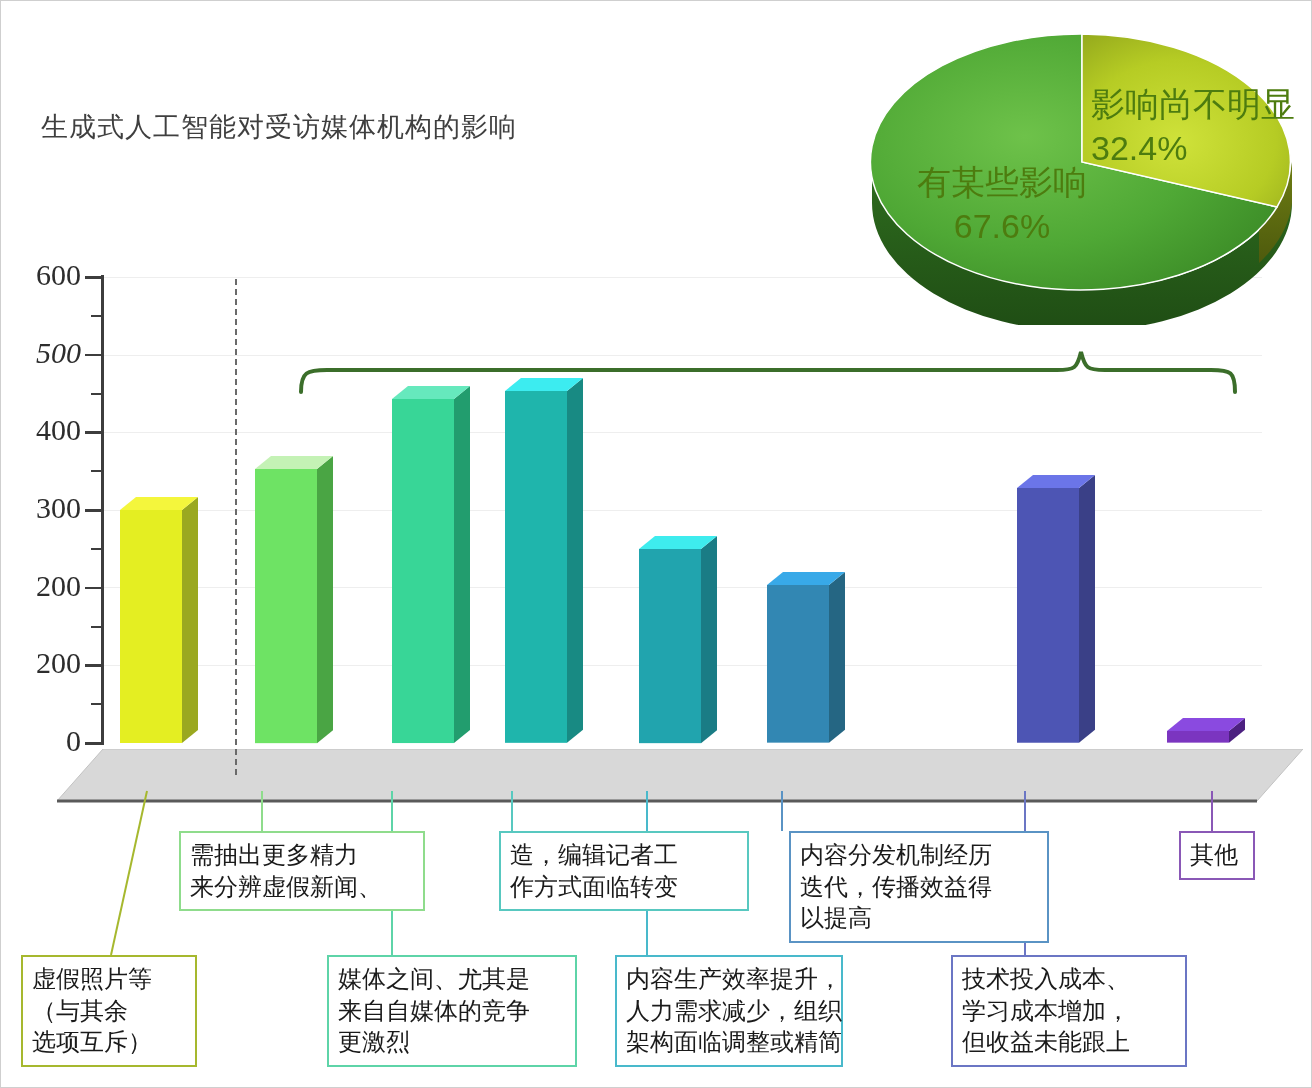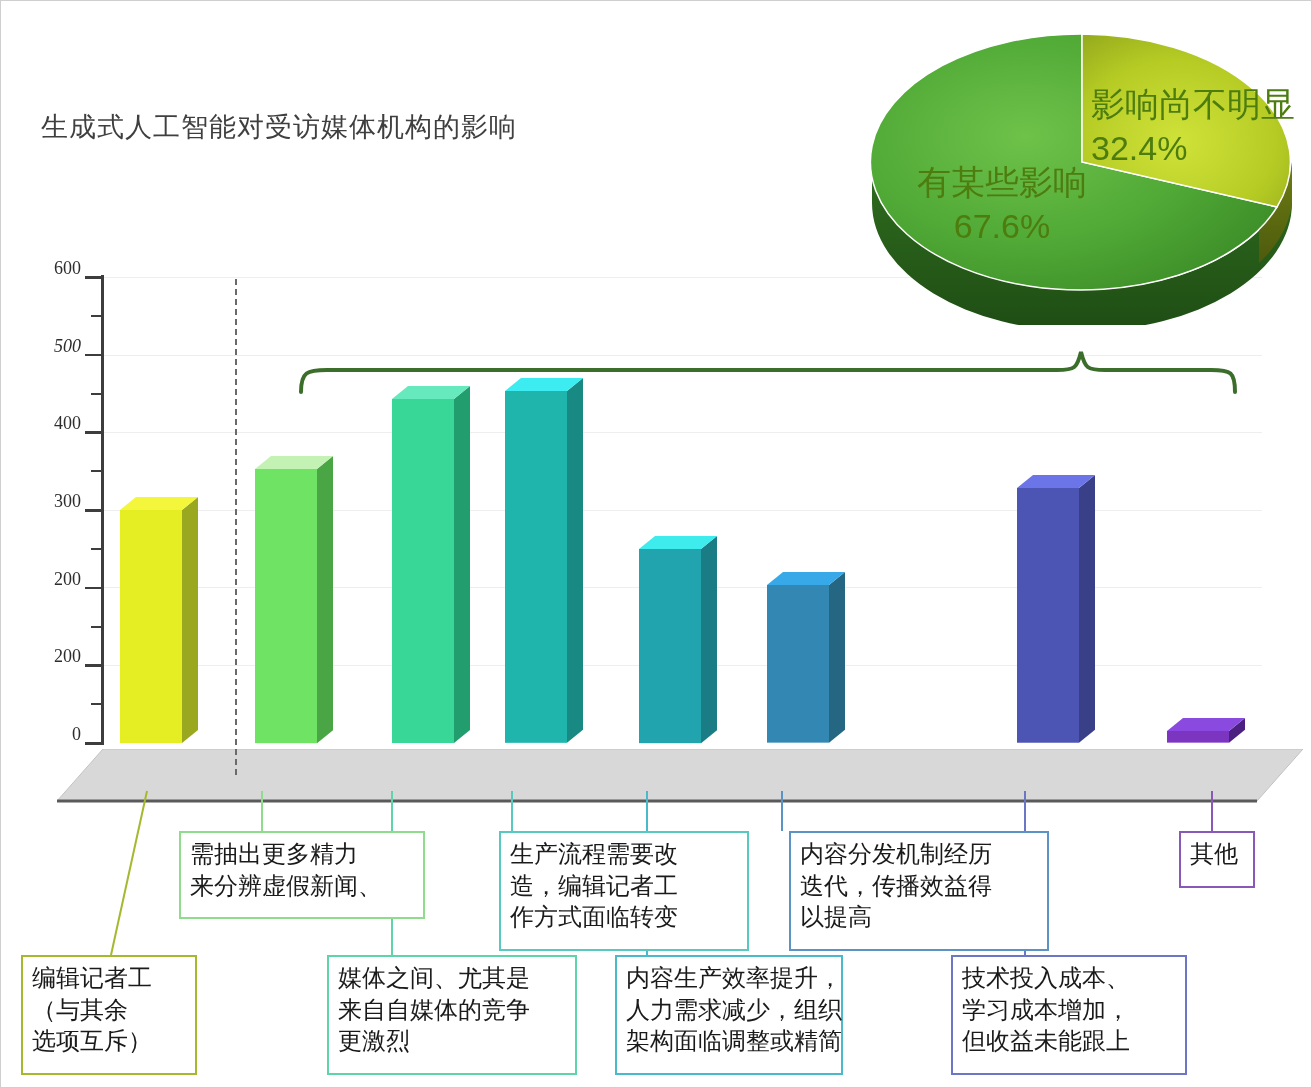--- a/index.html
+++ b/index.html
@@ -20,21 +20,21 @@
 
   
   .plot{position:absolute;left:95px;top:270px;width:1160px;height:476px;}
   .gridline{position:absolute;left:0;width:1160px;height:1px;background:#eeeeee;}
   .yaxis-line{position:absolute;left:94px;top:274px;width:3px;height:470px;background:#3d3d3d;}
   .ytick{position:absolute;left:78px;width:17px;height:2.5px;background:#3d3d3d;}
   .ytick.minor{left:84px;width:11px;height:2px;}
   .ylabel{
     position:absolute;right:0;width:64px;text-align:right;
     font-family:"Liberation Serif","DejaVu Serif",serif;
-    font-size:18px;color:#2d2d2d;
+    font-size:30px;color:#2d2d2d;
   }
   .ylabels{position:absolute;left:0px;top:0px;width:74px;height:1086px;}
 
   
   .floor{
     position:absolute;left:50px;top:748px;width:1246px;height:60px;
   }
   .floor svg{display:block;}
 
   
@@ -54,23 +54,23 @@
   .pie-wrap{position:absolute;left:852px;top:-6px;width:446px;height:330px;}
   .pie-label{
     position:absolute;color:#4d7c0f;font-size:34px;line-height:1.28;
     font-family:Liberation Sans, sans-serif;white-space:nowrap;
   }
   .pie-label .pct{display:block;}
 
   
   .callout{
     position:absolute;background:#ffffff;border:2px solid #888;
-    font-family:Liberation Serif, serif;
+    font-family:Liberation Sans, sans-serif;
     font-size:24px;line-height:1.32;color:#1a1a1a;
-    padding:6px 9px 15px 9px;box-sizing:border-box;
+    padding:6px 9px 7px 9px;box-sizing:border-box;
   }
   .callout .ln{display:block;white-space:nowrap;}
 
   
   .leaders{position:absolute;left:0;top:0;width:1310px;height:1086px;pointer-events:none;}
 </style>
 </head>
 <body>
 
 <div id="stage">
@@ -219,35 +219,34 @@
       <polyline points="385,790 385,954" fill="none" stroke="#5ed4a8" stroke-width="2"></polyline>
       <polyline points="505,790 505,830" fill="none" stroke="#58c8c0" stroke-width="2"></polyline>
       <polyline points="640,790 640,954" fill="none" stroke="#49b9cb" stroke-width="2"></polyline>
       <polyline points="775,790 775,830" fill="none" stroke="#5a93c4" stroke-width="2"></polyline>
       <polyline points="1018,790 1018,954" fill="none" stroke="#6b76c4" stroke-width="2"></polyline>
       <polyline points="1205,790 1205,830" fill="none" stroke="#8a58b6" stroke-width="2"></polyline>
     </svg>
   </div>
 
   <div class="callout" id="c1" style="left: 14px; top: 954px; width: 176px; border-color: rgb(166, 184, 46);">
-      <span class="ln">编辑记者工</span>
+      <span class="ln">虚假照片等</span>
       <span class="ln">（与其余</span>
       <span class="ln">选项互斥）</span>
     </div>
   <div class="callout" id="c2" style="left: 172px; top: 830px; width: 246px; border-color: rgb(143, 220, 140);">
       <span class="ln">需抽出更多精力</span>
       <span class="ln">来分辨虚假新闻、</span>
     </div>
   <div class="callout" id="c3" style="left: 320px; top: 954px; width: 250px; border-color: rgb(94, 212, 168);">
       <span class="ln">媒体之间、尤其是</span>
       <span class="ln">来自自媒体的竞争</span>
       <span class="ln">更激烈</span>
     </div>
   <div class="callout" id="c4" style="left: 492px; top: 830px; width: 250px; border-color: rgb(88, 200, 192);">
-      <span class="ln">生产流程需要改</span>
       <span class="ln">造，编辑记者工</span>
       <span class="ln">作方式面临转变</span>
     </div>
   <div class="callout" id="c5" style="left: 608px; top: 954px; width: 228px; border-color: rgb(73, 185, 203);">
       <span class="ln">内容生产效率提升，</span>
       <span class="ln">人力需求减少，组织</span>
       <span class="ln">架构面临调整或精简</span>
     </div>
   <div class="callout" id="c6" style="left: 782px; top: 830px; width: 260px; border-color: rgb(90, 147, 196);">
       <span class="ln">内容分发机制经历</span>

